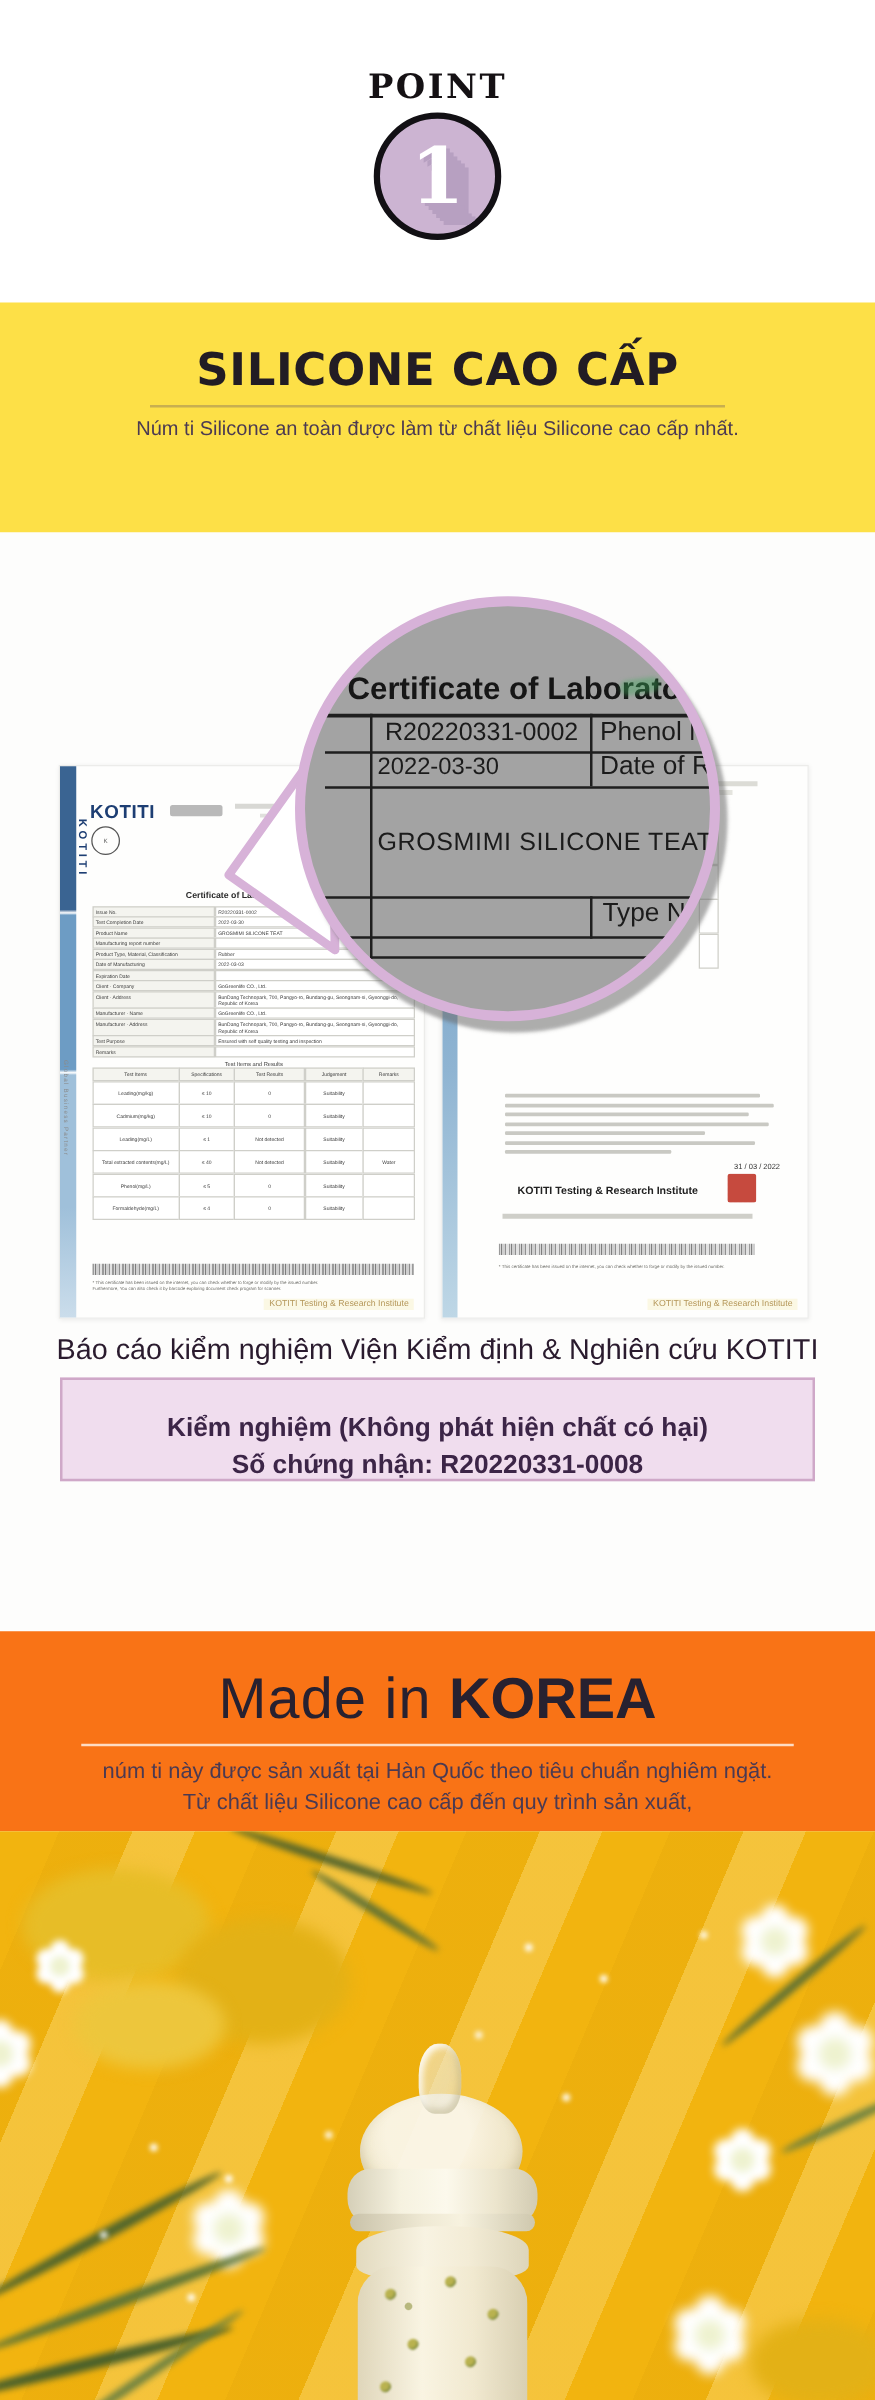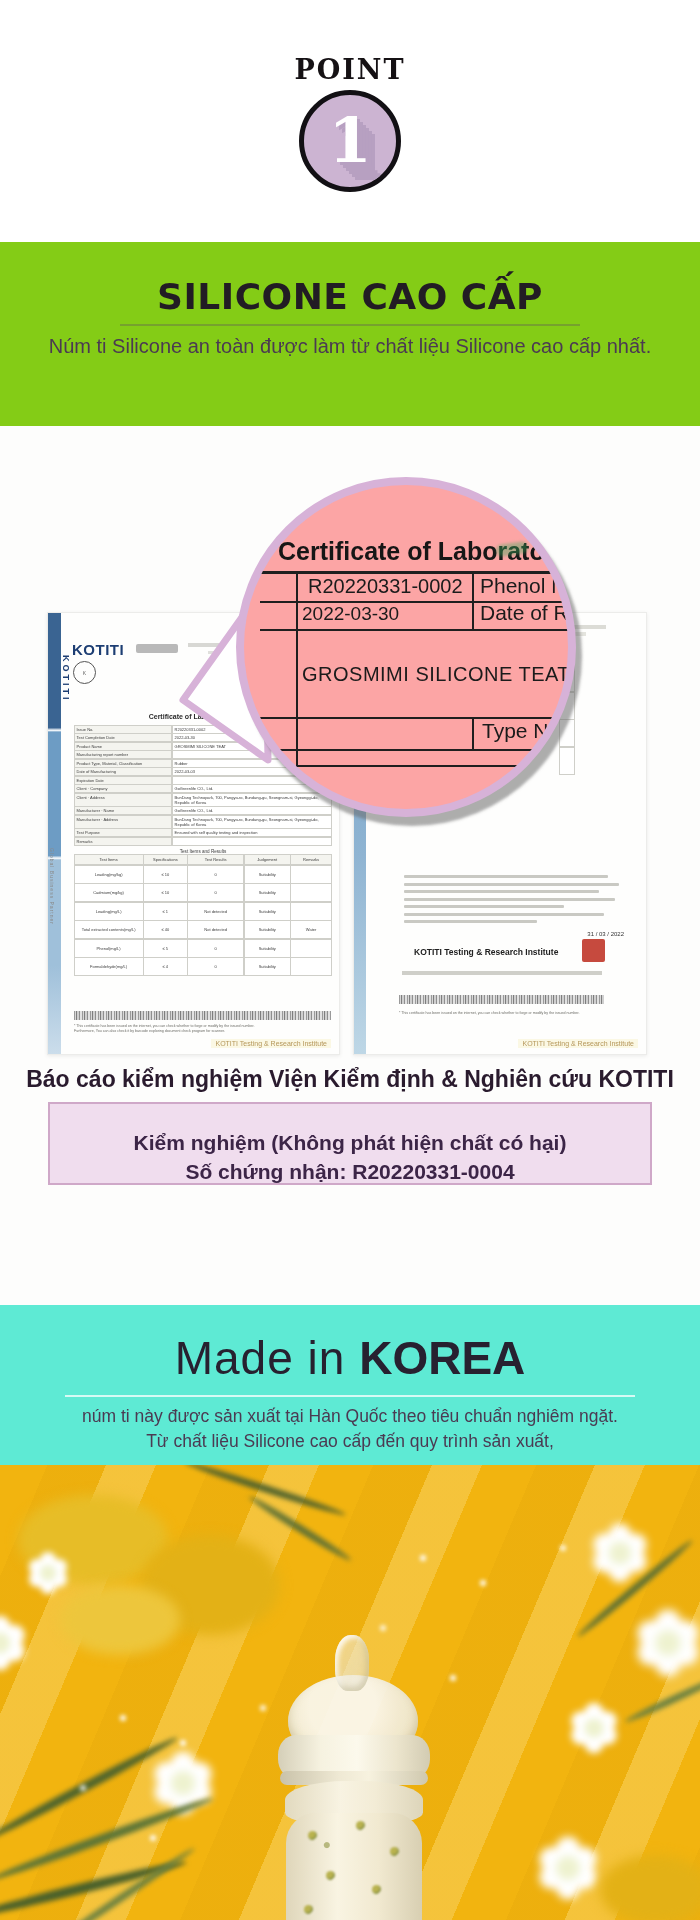--- a/index.html
+++ b/index.html
@@ -9,25 +9,25 @@
   
   .sec-point{position:absolute;left:0;top:0;width:700px;height:242px;background:#fff;}
   .point-label{position:absolute;top:54px;left:0;width:100%;text-align:center;
     font-family:"DejaVu Serif",serif;font-weight:800;font-size:27px;letter-spacing:2px;color:#151114;}
   .point-circle{position:absolute;left:299px;top:90px;width:92px;height:92px;border-radius:50%;
     background:#ccb4d2;border:5px solid #121014;overflow:hidden;display:flex;align-items:center;justify-content:center;}
   .point-num{font-family:"DejaVu Serif",serif;font-weight:800;font-size:62px;color:#fff;line-height:1;
     text-shadow:3px 3px 0 #b7a0c1,6px 6px 0 #b7a0c1,9px 9px 0 #b7a0c1,12px 12px 0 #b7a0c1,15px 15px 0 #b7a0c1,18px 18px 0 #b7a0c1;}
 
   
-  .band1{position:absolute;left:0;top:242px;width:700px;height:184px;background:#84cc16;text-align:center;}
+  .band1{position:absolute;left:0;top:242px;width:700px;height:184px;background:#fde047;text-align:center;}
   .band1 h1{margin:34px 0 0;font-family:"DejaVu Sans",sans-serif;font-weight:bold;font-size:36px;
     letter-spacing:.5px;color:#221c24;}
   .sep1{width:460px;height:2px;background:rgba(90,70,100,.32);margin:7px auto 9px;}
-  .sub1{margin:0;font-size:20px;color:#4b3a52;}
+  .sub1{margin:0;font-size:16px;color:#4b3a52;}
 
   
   .sec-cert{position:absolute;left:0;top:426px;width:700px;height:879px;background:#fdfdfc;}
 
   .cert-page{position:absolute;top:186px;height:441px;background:#fefefd;border:1px solid #ececе8;
     border:1px solid #ececea;box-shadow:0 1px 4px rgba(0,0,0,.08);z-index:1;}
   .lp{left:47px;width:291px;}
   .rp{left:353px;width:292px;}
 
   .blue-strip{position:absolute;left:0;top:0;width:13px;height:100%;
@@ -80,38 +80,38 @@
     box-shadow:inset 0 0 0 2px #c23b2e;
     background-image:linear-gradient(#c23b2e 0 0),repeating-linear-gradient(0deg,rgba(255,255,255,.85) 0 1.5px,transparent 1.5px 4px),repeating-linear-gradient(90deg,rgba(255,255,255,.85) 0 1.5px,transparent 1.5px 4px);
     background-blend-mode:normal;border-radius:2px;opacity:.92;}
   .rp-addr{position:absolute;left:48px;top:358px;width:200px;height:3.5px;background:#cfcfc9;}
   .rp .noise{left:45px;right:42px;bottom:50px;}
   .rp .fineprint{left:45px;right:42px;bottom:38px;}
 
   
   .wedge-svg{position:absolute;left:160px;top:130px;width:120px;height:240px;z-index:2;}
   .magnifier{position:absolute;left:236px;top:51px;width:340px;height:340px;z-index:3;}
-  .mag-ring{position:absolute;inset:0;border-radius:50%;border:8px solid #d7b2d8;background:#fca5a5;
+  .mag-ring{position:absolute;inset:0;border-radius:50%;border:8px solid #d7b2d8;background:#a3a3a3;
     box-shadow:6px 9px 3px rgba(105,105,105,.55);overflow:hidden;text-align:center;}
   .mag-ring .ln{position:absolute;background:#1f1f1f;}
   .mag-title{position:absolute;left:34px;top:52px;font-size:25px;font-weight:bold;color:#161616;white-space:nowrap;}
   .mag-green{position:absolute;left:252px;top:58px;width:32px;height:12px;background:rgba(60,170,90,.4);
     border-radius:6px;filter:blur(1.5px);transform:rotate(-8deg);}
   .mag-txt{position:absolute;color:#1b1b1b;white-space:nowrap;}
 
   
   .cert-caption{position:absolute;left:0;top:640px;width:100%;text-align:center;
-    font-size:23px;font-weight:bold;color:#2a1b2e;}
+    font-size:23px;font-weight:normal;color:#2a1b2e;}
   .badge{position:absolute;left:48px;top:676px;width:604px;height:83px;background:#f0ddee;
     border:2px solid #cfa8c8;box-sizing:border-box;text-align:center;color:#3c2547;}
   .badge p{margin:0;font-size:21px;font-weight:bold;line-height:29px;}
   .badge p:first-child{margin-top:24px;}
 
   
-  .band2{position:absolute;left:0;top:1305px;width:700px;height:160px;background:#5eead4;text-align:center;}
+  .band2{position:absolute;left:0;top:1305px;width:700px;height:160px;background:#f97316;text-align:center;}
   .mik{margin:26px 0 0;font-size:46px;color:#272130;letter-spacing:1px;}
   .mik .light{font-weight:normal;}
   .mik .bold{font-weight:bold;letter-spacing:0;}
   .sep2{width:570px;height:2px;background:rgba(255,255,255,.75);margin:10px auto 9px;}
   .band2 p.sub{margin:0 0 4px;font-size:17.5px;color:#4b3a52;}
 
   
   .photo{position:absolute;left:0;top:1465px;width:700px;height:455px;overflow:hidden;background:#f2b40f;}
   .photo .stripes{position:absolute;inset:-40px;
     background:repeating-linear-gradient(113deg,rgba(255,250,215,.22) 0 46px,rgba(242,180,15,0) 46px 96px,rgba(210,150,5,.15) 96px 150px);}
@@ -354,21 +354,21 @@
         <div class="mag-txt" style="left:236px;top:116px;font-size:21px;">Date of Re</div>
         <div class="mag-txt" style="left:58px;top:178px;font-size:20px;letter-spacing:.5px;">GROSMIMI SILICONE TEAT</div>
         <div class="mag-txt" style="left:238px;top:234px;font-size:21px;">Type Nu</div>
       </div>
     </div>
 
     <div class="cert-caption">Báo cáo kiểm nghiệm Viện Kiểm định &amp; Nghiên cứu KOTITI</div>
 
     <div class="badge">
       <p>Kiểm nghiệm (Không phát hiện chất có hại)</p>
-      <p>Số chứng nhận: R20220331-0004</p>
+      <p>Số chứng nhận: R20220331-0008</p>
     </div>
   </section>
 
   <section class="band2">
     <h2 class="mik">
       <span class="light">Made in </span><span class="bold">KOREA</span>
     </h2>
     <div class="sep2"></div>
     <p class="sub">núm ti này được sản xuất tại Hàn Quốc theo tiêu chuẩn nghiêm ngặt.</p>
     <p class="sub">Từ chất liệu Silicone cao cấp đến quy trình sản xuất,</p>

